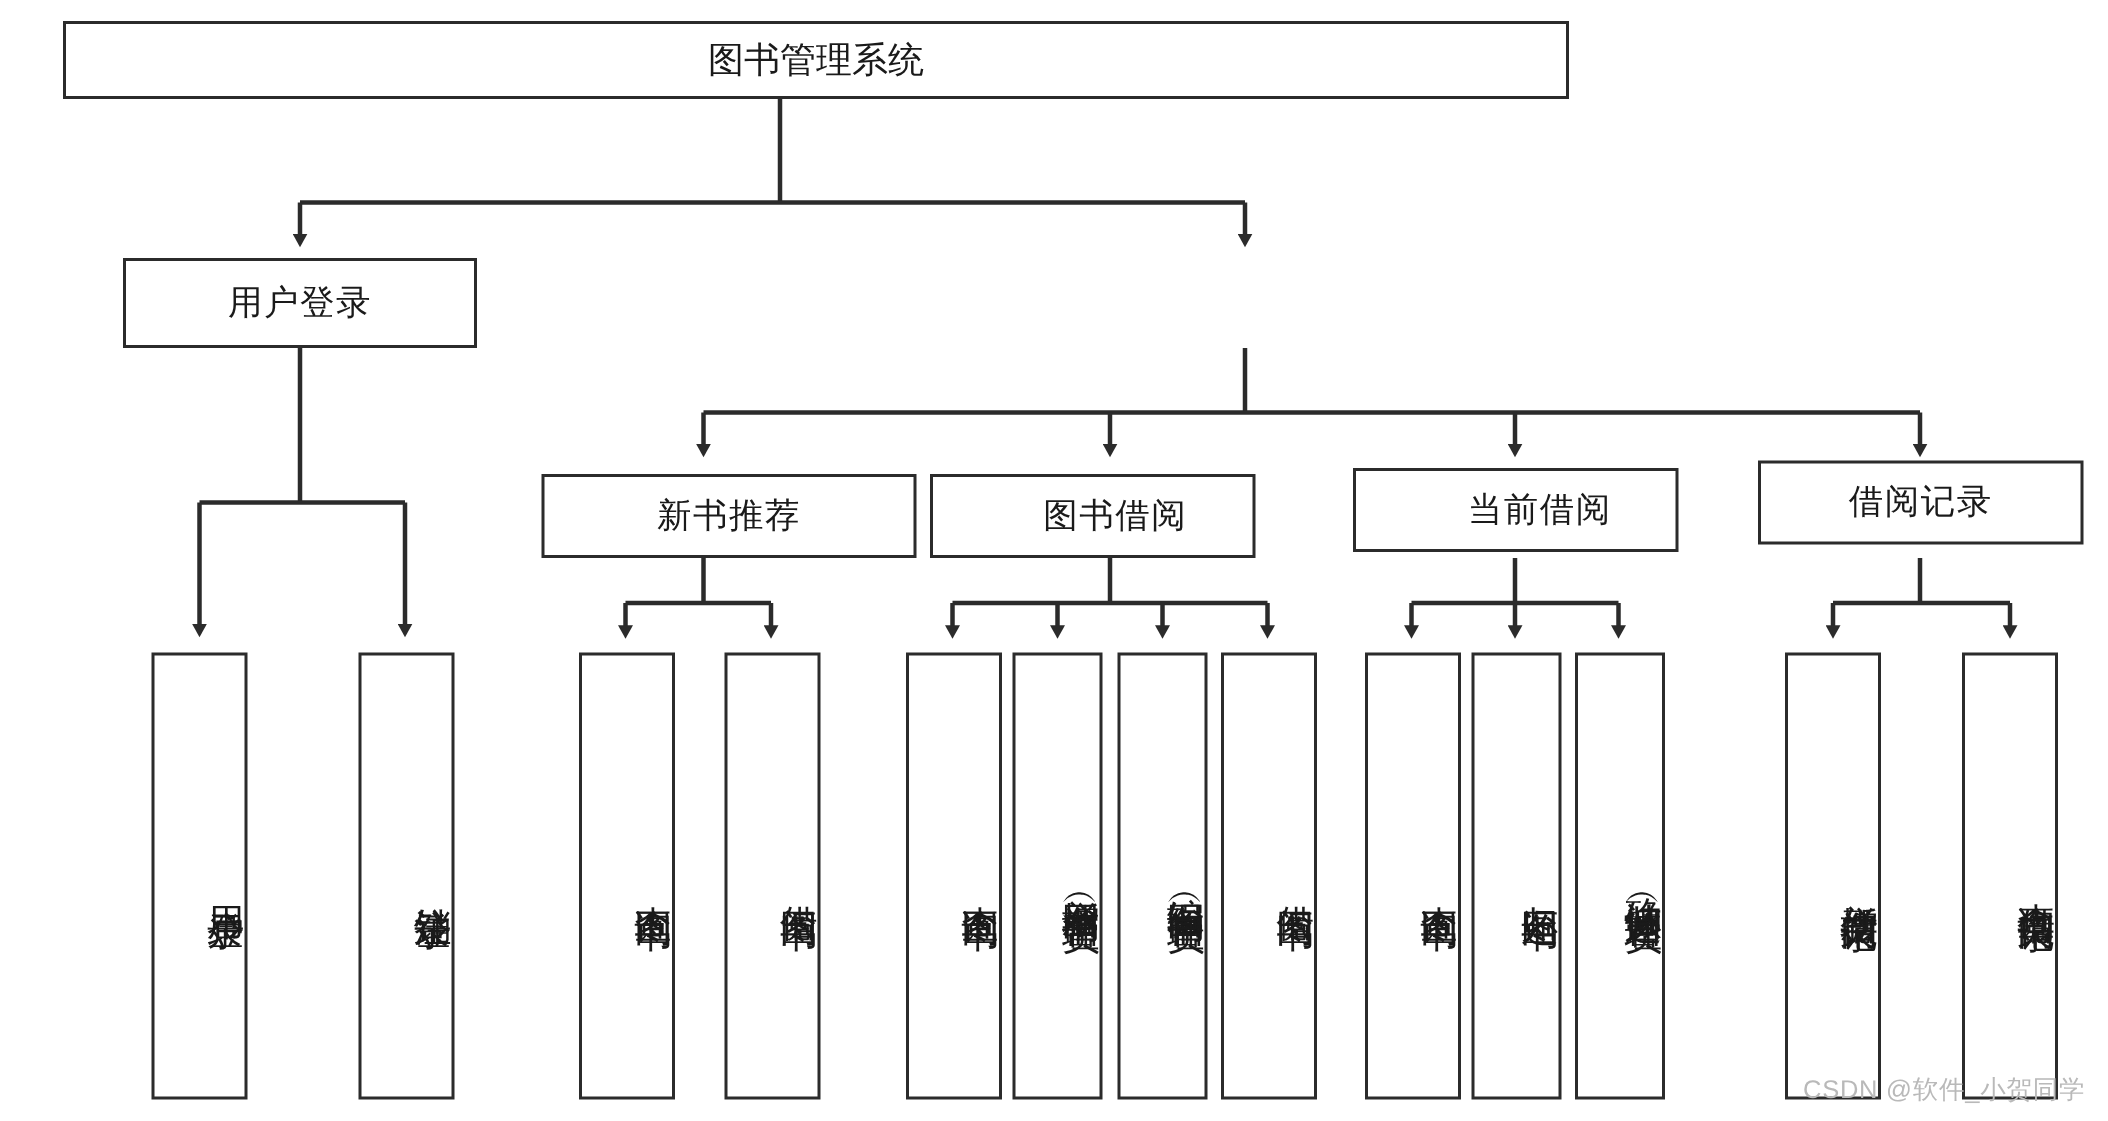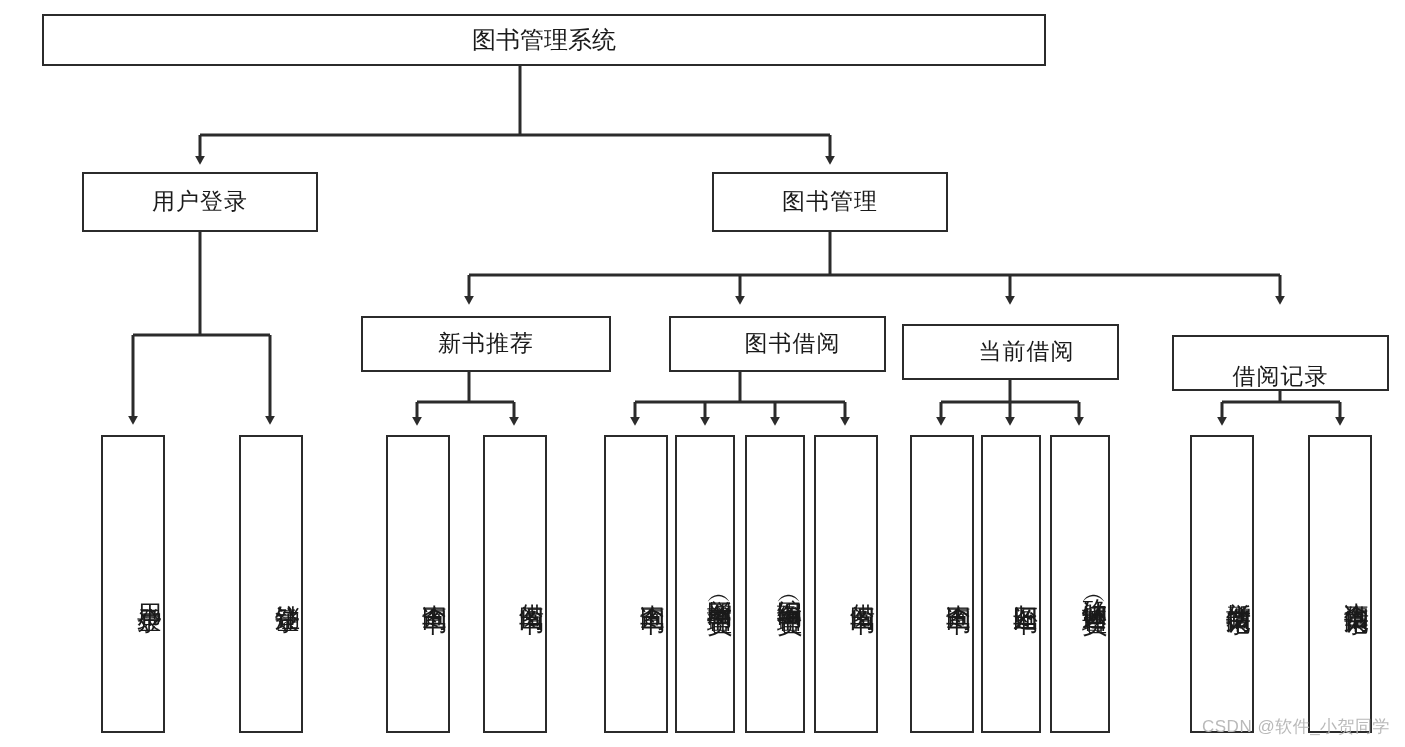--- a/index.html
+++ b/index.html
@@ -124,34 +124,31 @@
     </g>
   </svg>
 
   <div class="node root" style="left:18px; top:14px; width:1004px; height:52px;margin-left:24px;">
     <span>图书管理系统</span>
   </div>
 
   <div class="node h" style="left:82px; top:172px; width:236px; height:60px;">
     <span>用户登录</span>
   </div>
-  <div class="node h" style="left:712px; top:172px; width:236px; height:60px;">
-    <span>图书管理</span>
-  </div>
 
   <div class="node h" style="left:361px; top:316px; width:250px; height:56px;">
     <span>新书推荐</span>
   </div>
-  <div class="node h" style="left:669px; top:316px; width:217px; height:56px;padding-left:30px;">
+  <div class="node h" style="left:620px; top:316px; width:217px; height:56px;padding-left:30px;">
     <span>图书借阅</span>
   </div>
-  <div class="node h" style="left:902px; top:324px; width:217px; height:56px;padding-left:32px;">
+  <div class="node h" style="left:902px; top:312px; width:217px; height:56px;padding-left:32px;">
     <span>当前借阅</span>
   </div>
-  <div class="node h" style="left:1172px; top:335px; width:217px; height:56px;align-items:flex-end;">
+  <div class="node h" style="left:1172px; top:307px; width:217px; height:56px;">
     <span>借阅记录</span>
   </div>
 
   <div class="node leaf" style="left:101px; top:435px; width:64px; height:298px;">
     <span class="leaf-text">用户登录</span>
   </div>
   <div class="node leaf" style="left:239px; top:435px; width:64px; height:298px;">
     <span class="leaf-text">注销登录</span>
   </div>
 

